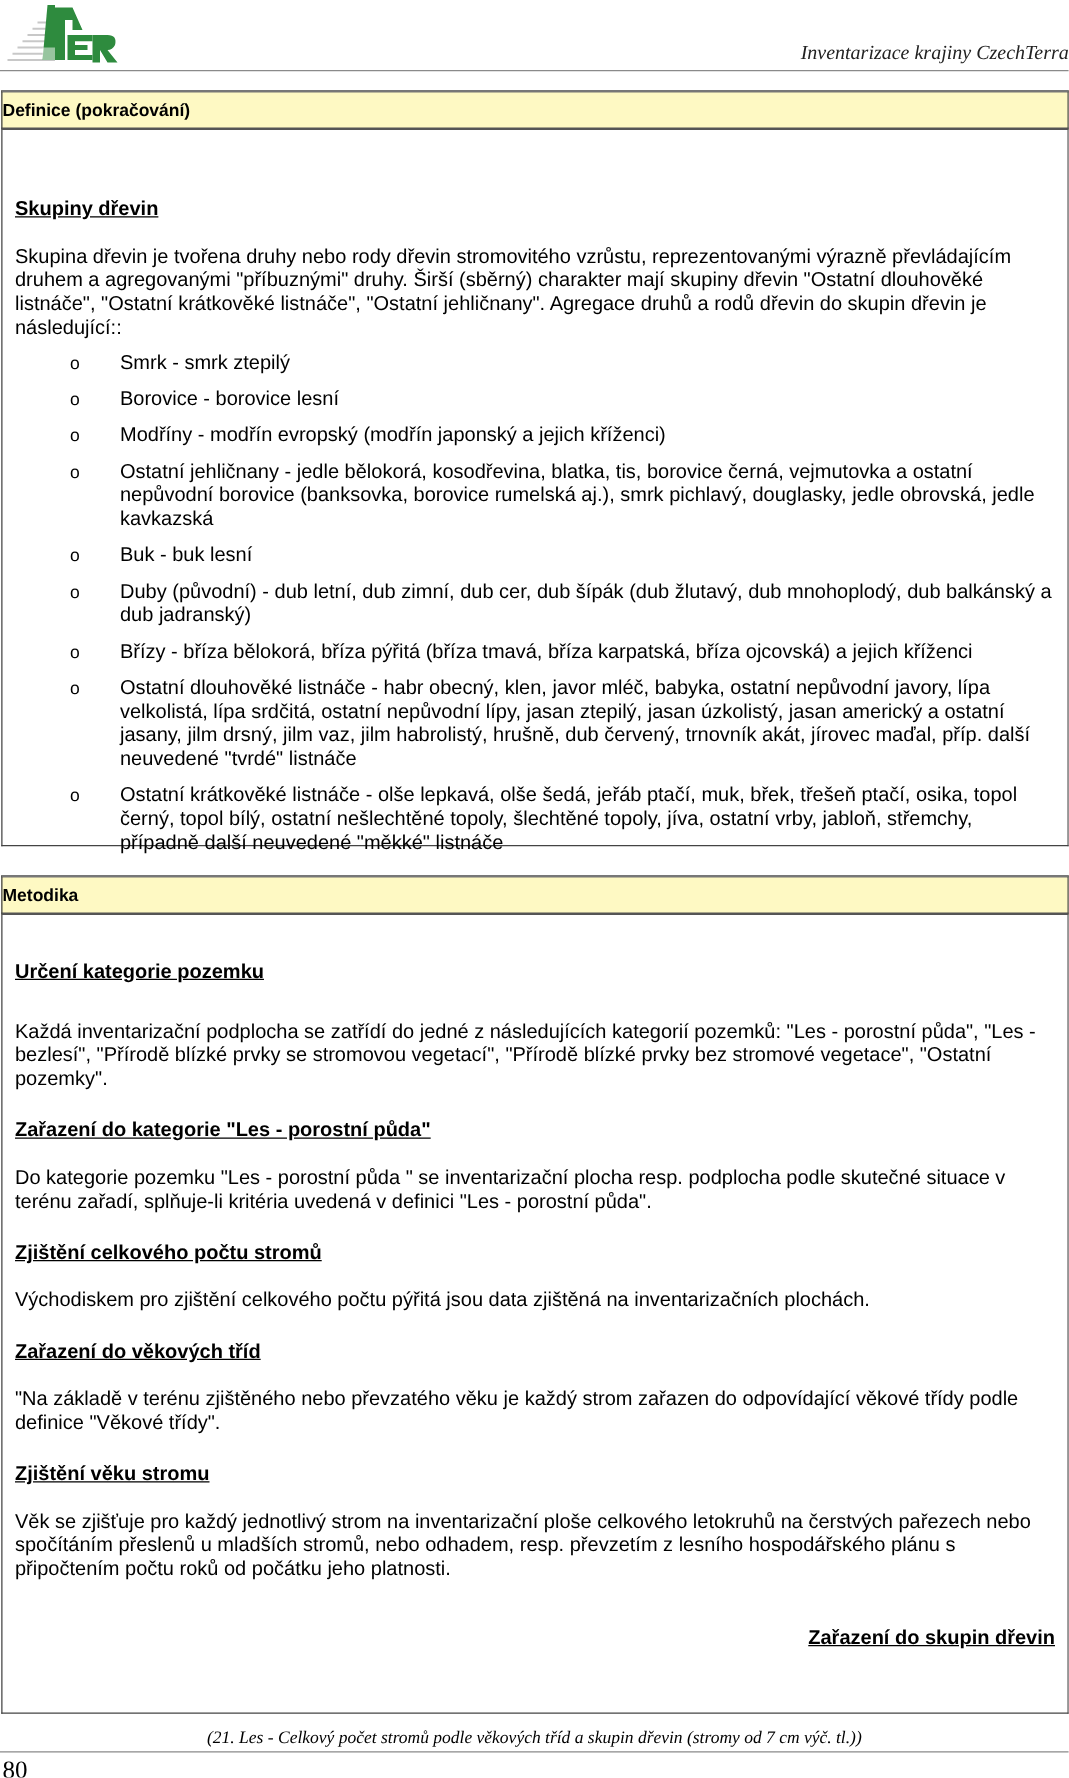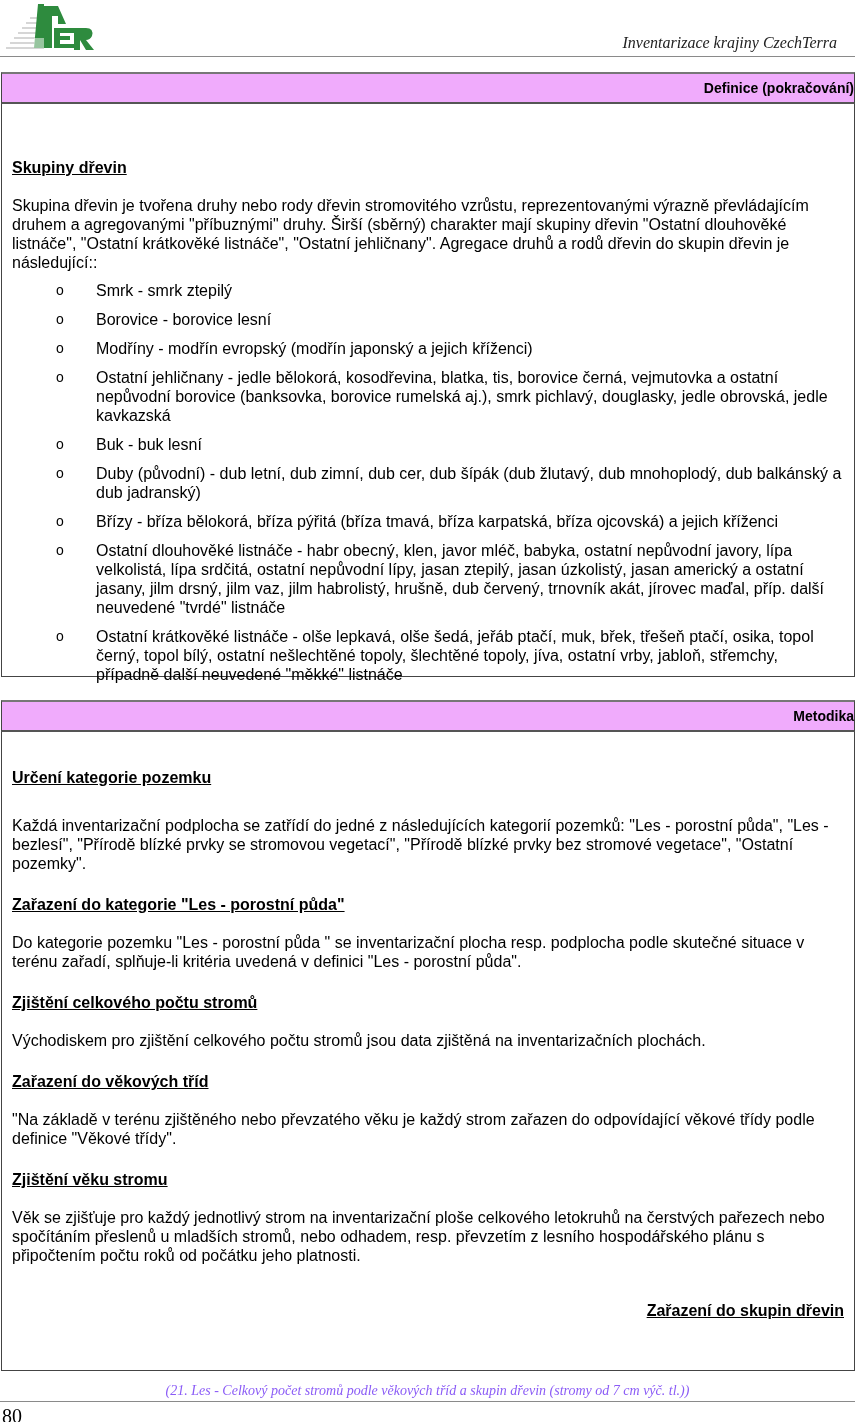--- a/index.html
+++ b/index.html
@@ -1,37 +1,37 @@
 <!DOCTYPE html>
 <html><head>
 <meta charset="utf-8">
 <style>
   html, body { margin: 0; padding: 0; background: #ffffff; }
   body { width: 855px; height: 1422px; position: relative; overflow: hidden; font-family: "Liberation Sans", sans-serif; color: #000; }
 
   .page-header { position: absolute; left: 0; top: 0; width: 855px; height: 56px; border-bottom: 1px solid #8a8a8a; }
   .logo { position: absolute; left: 4px; top: 2px; width: 92px; height: 50px; }
-  .header-title { position: absolute; right: 18px; top: 34px; font-family: "Liberation Serif", serif; font-style: italic; font-size: 16px; color: #222; }
+  .header-title { position: absolute; right: 0; top: 34px; font-family: "Liberation Serif", serif; font-style: italic; font-size: 16px; color: #222; }
 
   .section { position: absolute; left: 1px; width: 852px; border: 1px solid #444; border-top: none; }
-  .section-head { height: 28px; background: #f0abfc; border-top: 2px solid #777; border-bottom: 2px solid #555; text-align: right; font-weight: bold; font-size: 14px; line-height: 28px; margin: 0 -1px; border-left: 1px solid #444; border-right: 1px solid #444; }
+  .section-head { height: 28px; background: #fef9c3; border-top: 2px solid #777; border-bottom: 2px solid #555; text-align: left; font-weight: bold; font-size: 14px; line-height: 28px; margin: 0 -1px; border-left: 1px solid #444; border-right: 1px solid #444; }
   .section-body { padding: 0 10px; }
 
   .s1 { top: 72px; height: 604px; }
   .s2 { top: 700px; height: 670px; }
 
   h3 { font-size: 16px; font-weight: bold; text-decoration: underline; margin: 0; line-height: 20px; }
   p { font-size: 16px; line-height: 19px; margin: 0; }
 
   .list { list-style: none; margin: 0; padding: 0; }
   .list li { position: relative; padding-left: 84px; font-size: 16px; line-height: 19px; margin-bottom: 10px; }
   .list li .bullet { position: absolute; left: 44px; top: 0; font-size: 14px; }
   .list li .term { }
 
-  .footer-caption { position: absolute; left: 0; width: 855px; top: 1383px; text-align: center; font-family: "Liberation Serif", serif; font-style: italic; font-size: 14px; color: #8b5cf6; }
+  .footer-caption { position: absolute; left: 0; width: 855px; top: 1383px; text-align: center; font-family: "Liberation Serif", serif; font-style: italic; font-size: 14px; color: #000000; }
   .footer-line { position: absolute; left: 0; top: 1401px; width: 855px; border-top: 1px solid #8a8a8a; }
   .page-number { position: absolute; left: 2px; top: 1405px; font-family: "Liberation Serif", serif; font-size: 20px; }
   .footer-app { position: absolute; right: 2px; top: 1436px; font-family: "DejaVu Sans", sans-serif; font-style: italic; font-size: 8px; }
 </style>
 </head>
 <body>
 
 <div class="page-header">
   <svg class="logo" viewBox="0 0 92 50">
     <g stroke="#c8c8c8" stroke-width="1.5">
@@ -72,21 +72,21 @@
 </div>
 
 <div class="section s2">
   <div class="section-head">Metodika</div>
   <div class="section-body" id="method-body">
       <h3 style="margin-top: 36px;">Určení kategorie pozemku</h3>
       <p style="margin-top: 28px;">Každá inventarizační podplocha se zatřídí do jedné z následujících kategorií pozemků: "Les - porostní půda", "Les - bezlesí", "Přírodě blízké prvky se stromovou vegetací", "Přírodě blízké prvky bez stromové vegetace", "Ostatní pozemky".</p>
       <h3 style="margin-top: 22px;">Zařazení do kategorie "Les - porostní půda"</h3>
       <p style="margin-top: 18px;">Do kategorie pozemku "Les - porostní půda " se inventarizační plocha resp. podplocha podle skutečné situace v terénu zařadí, splňuje-li kritéria uvedená v definici "Les - porostní půda".</p>
       <h3 style="margin-top: 22px;">Zjištění celkového počtu stromů</h3>
-      <p style="margin-top: 18px;">Východiskem pro zjištění celkového počtu stromů jsou data zjištěná na inventarizačních plochách.</p>
+      <p style="margin-top: 18px;">Východiskem pro zjištění celkového počtu pýřitá jsou data zjištěná na inventarizačních plochách.</p>
       <h3 style="margin-top: 22px;">Zařazení do věkových tříd</h3>
       <p style="margin-top: 18px;">"Na základě v terénu zjištěného nebo převzatého věku je každý strom zařazen do odpovídající věkové třídy podle definice "Věkové třídy".</p>
       <h3 style="margin-top: 22px;">Zjištění věku stromu</h3>
       <p style="margin-top: 18px;">Věk se zjišťuje pro každý jednotlivý strom na inventarizační ploše celkového letokruhů na čerstvých pařezech nebo spočítáním přeslenů u mladších stromů, nebo odhadem, resp. převzetím z lesního hospodářského plánu s připočtením počtu roků od počátku jeho platnosti.</p>
       <h3 style="margin-top: 36px; text-align: right;">Zařazení do skupin dřevin</h3>
     </div>
 </div>
 
 <div class="footer-caption">(21. Les - Celkový počet stromů podle věkových tříd a skupin dřevin (stromy od 7 cm výč. tl.))</div>
 <div class="footer-line"></div>

